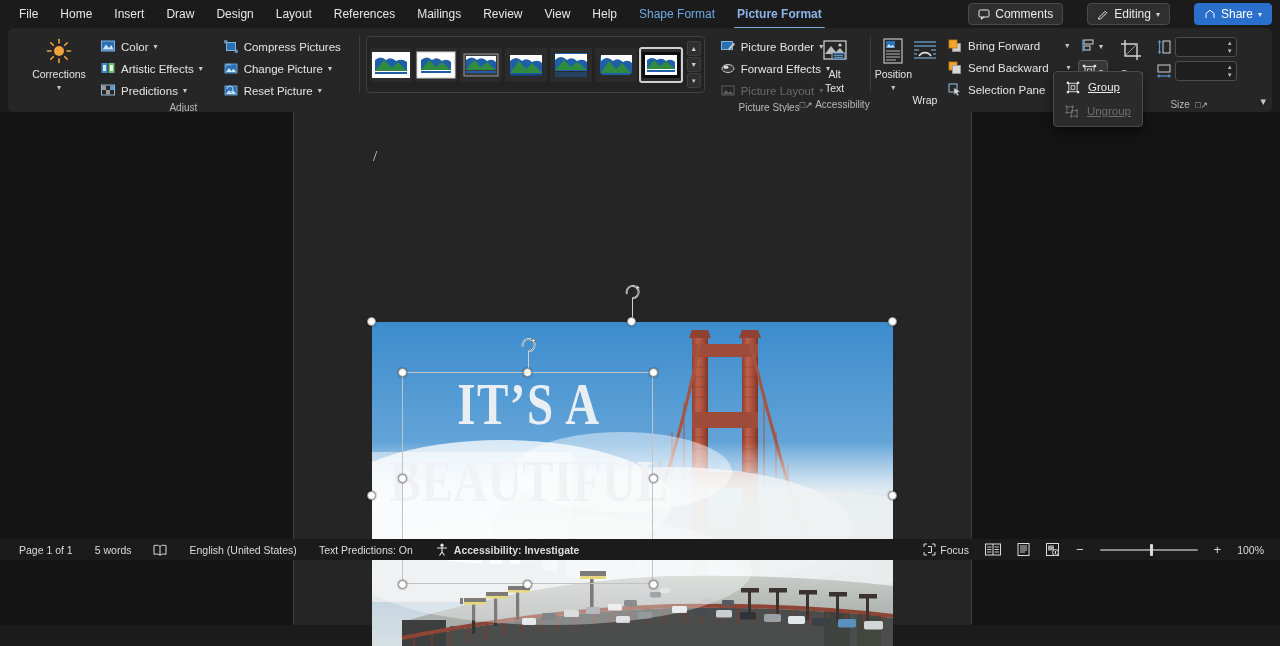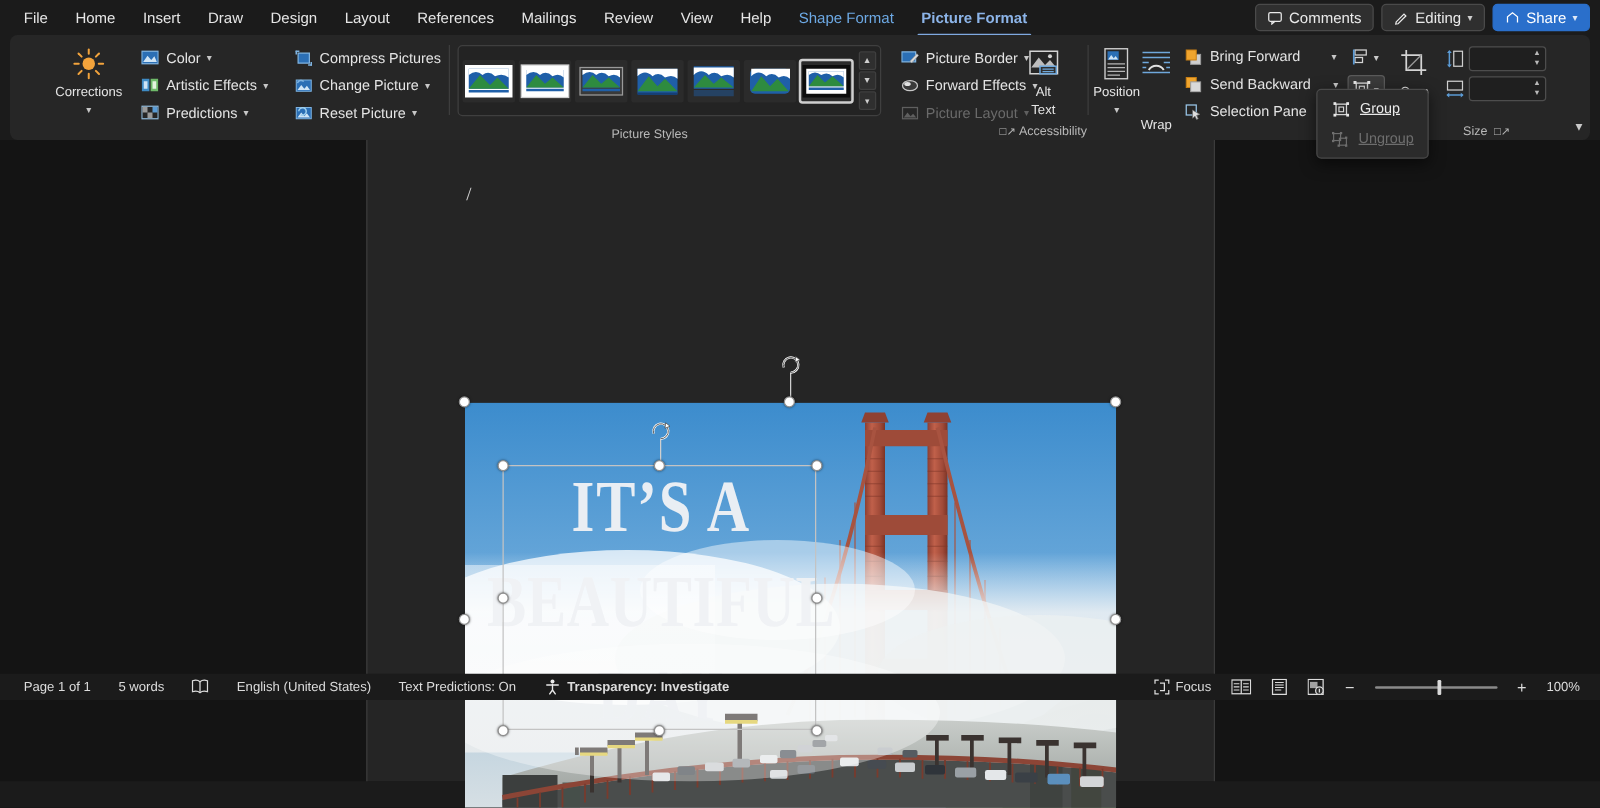--- a/index.html
+++ b/index.html
@@ -25,21 +25,21 @@
   .menu-item.accent { color: #6da9e4; }
   .menu-item.active {
     color: #8cb4e8; position: relative; font-weight: 600;
   }
   .menu-item.active::after {
     content: ""; position: absolute; left: 8px; right: 8px; bottom: -3px;
     height: 2px; background: #7fa9e0; border-radius: 1px;
   }
   .menu-right {
     position: absolute; right: 8px; top: 0; height: 28px;
-    display: flex; align-items: center; gap: 6px;
+    display: flex; align-items: center; gap: 24px;
   }
   .pillbtn {
     display: flex; align-items: center; gap: 5px;
     font-size: 12px; color: #eaeaea;
     background: #2f2f2f; border: 1px solid #4a4a4a; border-radius: 4px;
     padding: 3px 9px; height: 22px; white-space: nowrap;
   }
   .pillbtn.share { background: #2a6fcb; border-color: #2a6fcb; color: #fff; }
   .caret { font-size: 8px; opacity: .85; }
 
@@ -227,21 +227,21 @@
     </div>
   </div>
 
   <div class="ribbon">
 
     <div class="rgroup" style="width:352px;">
       <div class="rgroup-body">
 
         <div class="vsep" style="margin-left:12px;"></div>
 
-        <div class="bigbtn" style="margin-left:22px;width:56px;text-align:center;">
+        <div class="bigbtn" style="margin-left:10px;width:56px;text-align:center;">
           <span class="glyph">
             <svg width="26" height="26" viewBox="0 0 26 26">
               <circle cx="13" cy="13" r="5" fill="#f2a33c"></circle>
               <g stroke="#f2a33c" stroke-width="1.6" stroke-linecap="round">
                 <line x1="13" y1="1.5" x2="13" y2="5"></line>
                   <line x1="13" y1="21" x2="13" y2="24.5"></line>
                 <line x1="1.5" y1="13" x2="5" y2="13"></line>
                   <line x1="21" y1="13" x2="24.5" y2="13"></line>
                 <line x1="4.8" y1="4.8" x2="7.3" y2="7.3"></line>
                   <line x1="18.7" y1="18.7" x2="21.2" y2="21.2"></line>
@@ -323,20 +323,21 @@
                 <rect x="1" y="2" width="12" height="9" fill="#2b6fb5" stroke="#7fb3e0" stroke-width="0.8"></rect>
                 <path d="M2 10 L5 6 L7.5 9 L9.5 6.5 L12 10 Z" fill="#cfe4f5"></path>
                 <path d="M3 5 A3 3 0 1 1 4.5 7.8" fill="none" stroke="#9fd0ee" stroke-width="1.2"></path>
               </svg>
             </span>
             <span>Reset Picture</span>
             <span class="caret">▾</span>
           </div>
         </div>
       </div>
+      <div class="rgroup-label">Adjust</div>
     </div>
 
     <div class="vsep"></div>
 
     <div class="rgroup" style="width:440px;">
       <div class="rgroup-body" style="padding-left:6px;">
         <div class="gallery">
           <div class="thumb">
             <svg width="40" height="32" viewBox="0 0 40 32">
                 <rect x="1" y="3" width="38" height="26" fill="#fff"></rect>
@@ -430,21 +431,21 @@
               <svg width="14" height="13" viewBox="0 0 14 13">
                 <rect x="1" y="2" width="12" height="9" fill="none" stroke="#5f5f5f" stroke-width="1"></rect>
                 <path d="M2 10 L5 6 L7.5 9 L9.5 7 L12 10 Z" fill="#5f5f5f"></path>
               </svg>
             </span>
             <span>Picture Layout</span>
             <span class="caret">▾</span>
           </div>
         </div>
       </div>
-      <div class="rgroup-label" style="margin-left:-120px;">Picture Styles</div>
+      <div class="rgroup-label" style="margin-left:-120px;text-align:right;">Picture Styles</div>
     </div>
 
     <div class="rgroup" style="width:70px;">
       <div class="rgroup-body" style="justify-content:center;">
         <div class="bigbtn">
           <span class="glyph">
             <svg width="28" height="24" viewBox="0 0 28 24">
               <rect x="3" y="2" width="22" height="18" fill="none" stroke="#d4d4d4" stroke-width="1.2"></rect>
               <path d="M4 15 L10 7 L15 13 L19 9 L24 15 Z" fill="#bdbdbd"></path>
               <circle cx="19" cy="6" r="1.6" fill="#d4d4d4"></circle>
@@ -925,21 +926,21 @@
           <line x1="7" y1="2.4" x2="7" y2="11.2" stroke="#dcdcdc" stroke-width="1"></line>
         </svg>
       </span>
       <span>English (United States)</span>
       <span>Text Predictions: On</span>
       <span style="display:flex;align-items:center;gap:5px;">
         <svg width="14" height="13" viewBox="0 0 14 13">
           <circle cx="7" cy="2.2" r="1.6" fill="#e8e8e8"></circle>
           <path d="M2 5 H12 M7 4 V9 M7 9 L4.5 12.5 M7 9 L9.5 12.5" stroke="#e8e8e8" stroke-width="1.1" fill="none"></path>
         </svg>
-        <span class="bold">Transparency: Investigate</span>
+        <span class="bold">Accessibility: Investigate</span>
       </span>
     </div>
 
     <div class="sb-right">
       <span>
         <svg width="13" height="13" viewBox="0 0 13 13">
           <g stroke="#dcdcdc" stroke-width="1" fill="none">
             <path d="M1 4 V1 H4"></path>
               <path d="M9 1 H12 V4"></path>
               <path d="M12 9 V12 H9"></path>

